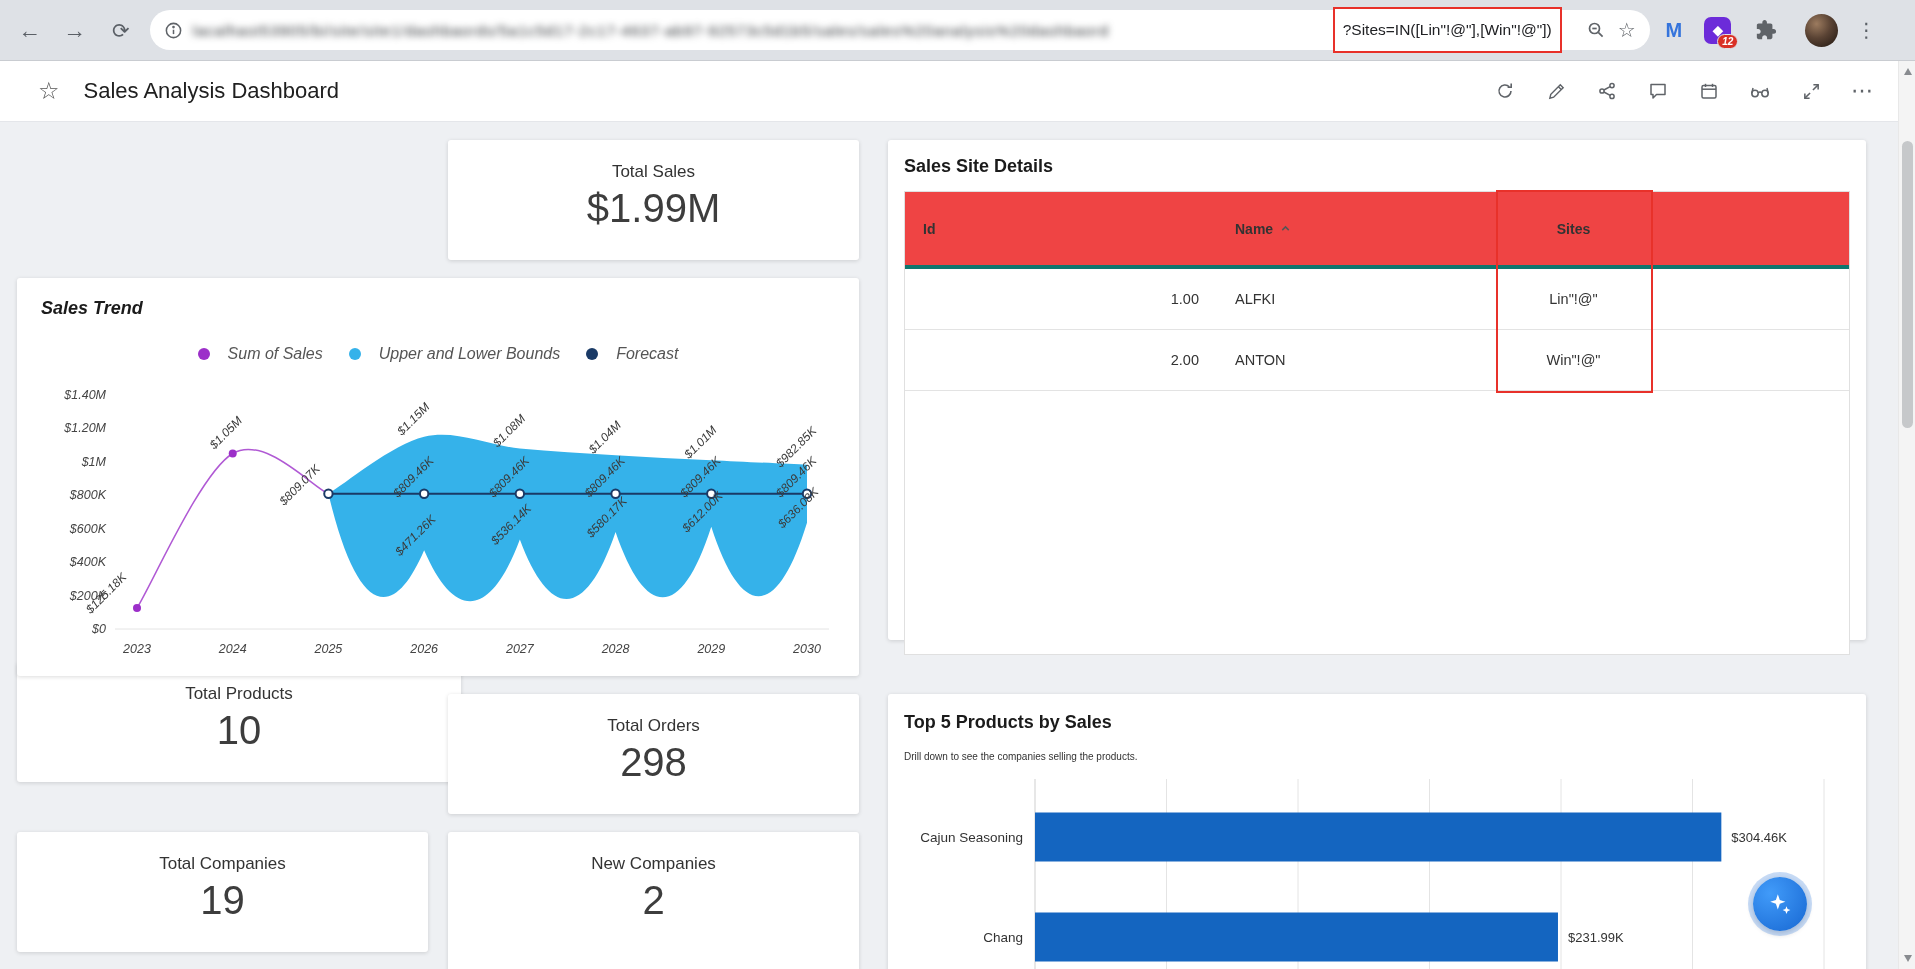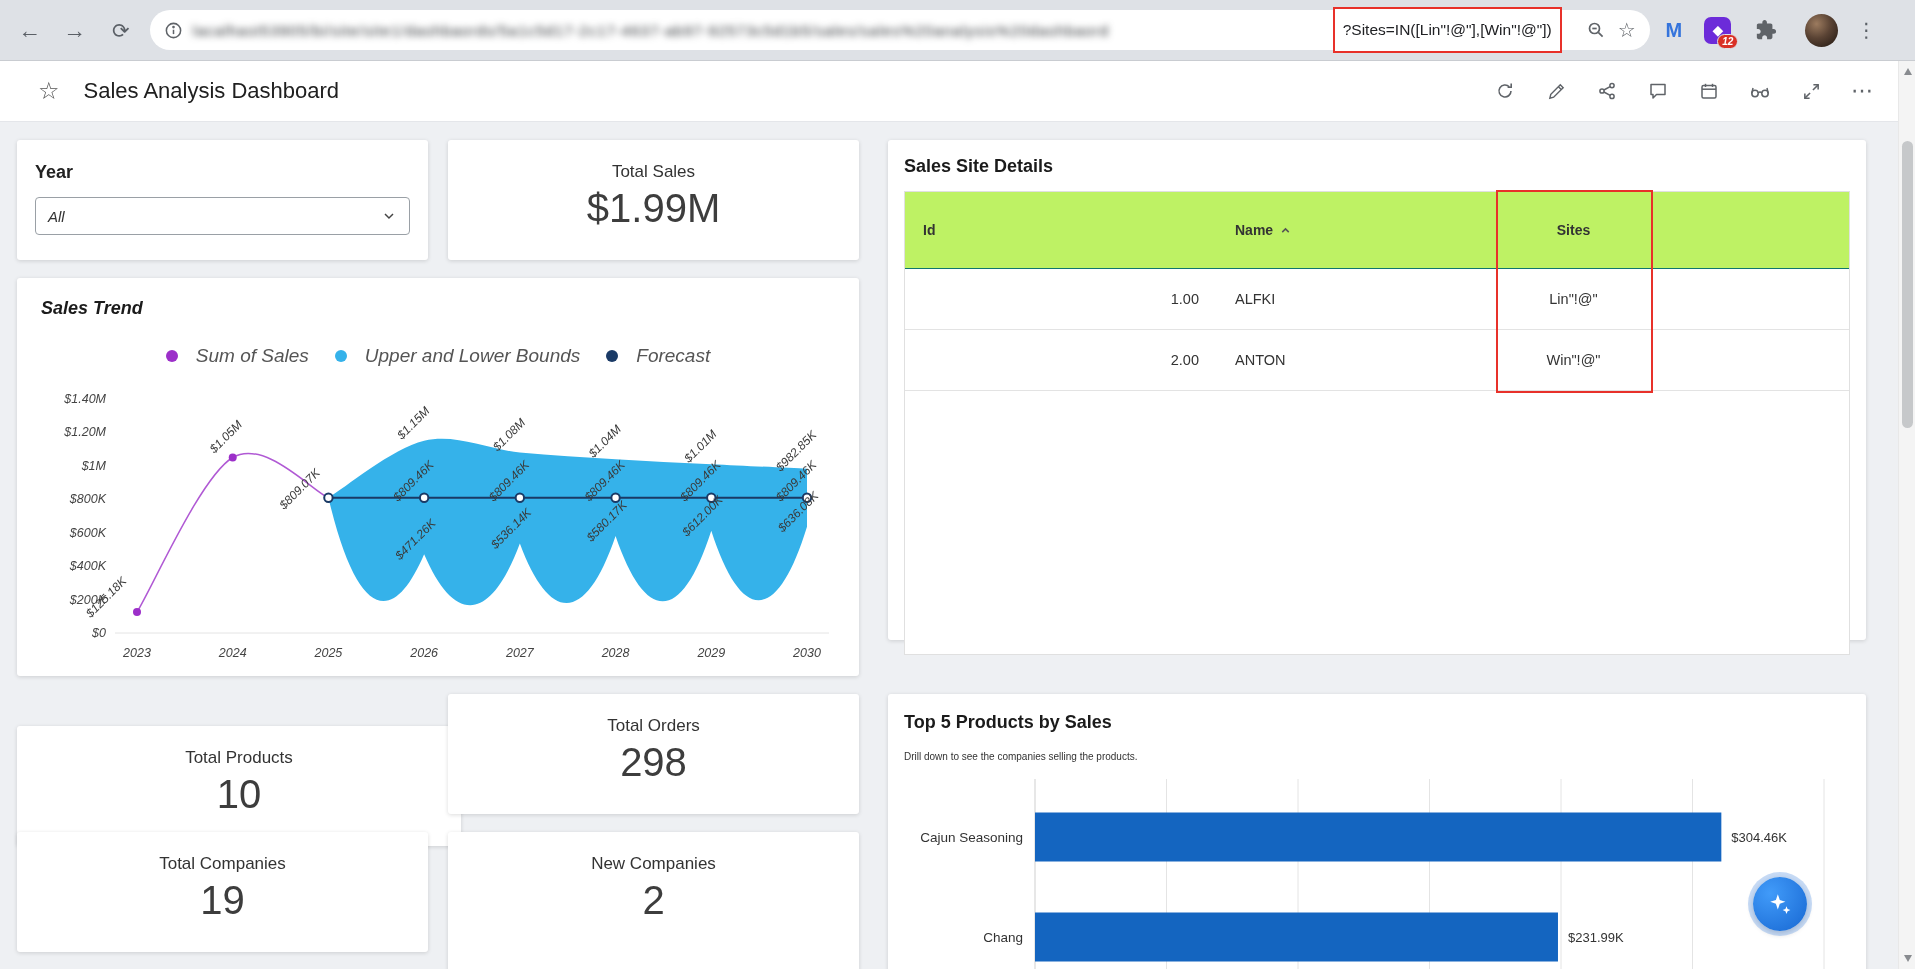--- a/index.html
+++ b/index.html
@@ -44,47 +44,47 @@
 
   
   .main { position:absolute; top:122px; left:0; width:1915px; height:847px; background:#eef0f3; overflow:hidden; }
   .card { position:absolute; background:#fff; border-radius:3px; box-shadow:0 1px 4px rgba(0,0,0,0.14); }
   .card-title { font-size:18px; font-weight:700; color:#1b1b1b; }
 
   .card-year   { left:17px;  top:18px;  width:411px; height:120px; padding:22px 18px 0; }
   .card-sales  { left:448px; top:18px;  width:411px; height:120px; }
   .card-site   { left:888px; top:18px;  width:978px; height:500px; padding:16px; }
   .card-trend  { left:17px;  top:156px; width:842px; height:398px; padding:20px 14px 0;font-style:italic; }
-  .card-prod   { left:17px;  top:604px; width:444px; height:120px; }
+  .card-prod   { left:17px;  top:540px; width:444px; height:120px; }
   .card-orders { left:448px; top:572px; width:411px; height:120px; }
   .card-comp   { left:17px;  top:710px; width:411px; height:120px; }
   .card-newco  { left:448px; top:710px; width:411px; height:144px; }
   .card-top5   { left:888px; top:572px; width:978px; height:340px; padding:18px 16px 0; overflow:hidden; }
 
   .kpi-label { text-align:center; margin-top:22px; font-size:17px; color:#333; }
   .kpi-value { text-align:center; margin-top:4px; font-size:40px; font-weight:500; color:#3d3d3d; }
 
   .filter-label { font-weight:700; font-size:18px; color:#222; }
   .dropdown { margin-top:14px; height:38px; border:1px solid #9aa0a6; border-radius:4px;
               display:flex; align-items:center; padding:0 12px; background:#fff; }
   .dropdown .val { font-size:15px; font-style:italic; color:#333; }
   .dropdown .chev { margin-left:auto; color:#444; display:flex; }
 
   
   .legend { display:flex; justify-content:center; gap:26px; margin-top:26px; }
-  .legend-item { display:flex; align-items:center; gap:18px; font-size:19px; color:#555; }
+  .legend-item { display:flex; align-items:center; gap:18px; font-size:16px; color:#555; }
   .legend-dot { width:12px; height:12px; border-radius:50%; }
   #trend-svg { display:block; margin-top:14px; }
   #trend-svg text.tick { font-size:12.5px; fill:#444; font-family:"Liberation Sans",sans-serif; }
   #trend-svg text.dlabel { font-size:12px; fill:#3a3a3a; font-family:"Liberation Sans",sans-serif; }
 
   
   .grid-table { position:relative; margin-top:14px; border:1px solid #e0e0e0; height:464px; background:#fff; }
   .g-header { display:grid; grid-template-columns:310px 281px 155px 1fr; height:77px; align-items:center;
-              background:#bef264; border-bottom:1px solid #0f766e; font-weight:700; font-size:14px; color:#333; }
+              background:#ef4444; border-bottom:4px solid #0f766e; font-weight:700; font-size:14px; color:#333; }
   .g-row { display:grid; grid-template-columns:310px 281px 155px 1fr; height:61px; align-items:center;
            border-bottom:1px solid #e3e3e3; font-size:14.5px; color:#333; }
   .c-id-h { padding-left:18px; }
   .c-id { text-align:right; padding-right:16px; }
   .c-name { padding-left:20px; display:flex; align-items:center; gap:6px; }
   .c-sites { text-align:center; }
   .sites-highlight { position:absolute; left:591px; top:-2px; width:157px; height:203px;
                      border:2px solid #e8312a; pointer-events:none; }
 
   
@@ -202,31 +202,20 @@
           <path d="M8 17H3v-5"></path>
           <path d="M3 17l5.5-5.5"></path>
       </svg>
     </span>
     <span class="tb-ico" style="font-size:22px;color:#5f6368;">⋯</span>
   </div>
 </div>
 
 <div class="main">
 
-  <div class="card card-year">
-    <div class="filter-label">Year</div>
-    <div class="dropdown">
-      <span class="val">All</span>
-      <span class="chev">
-        <svg width="16" height="16" viewBox="0 0 20 20" fill="none" stroke="#444" stroke-width="1.8">
-            <path d="M5 7.5l5 5 5-5"></path>
-          </svg>
-      </span>
-    </div>
-  </div>
 
   <div class="card card-sales">
     <div class="kpi-label">Total Sales</div>
     <div class="kpi-value">$1.99M</div>
   </div>
   <div class="card card-prod">
     <div class="kpi-label">Total Products</div>
     <div class="kpi-value">10</div>
   </div>
   <div class="card card-orders">

